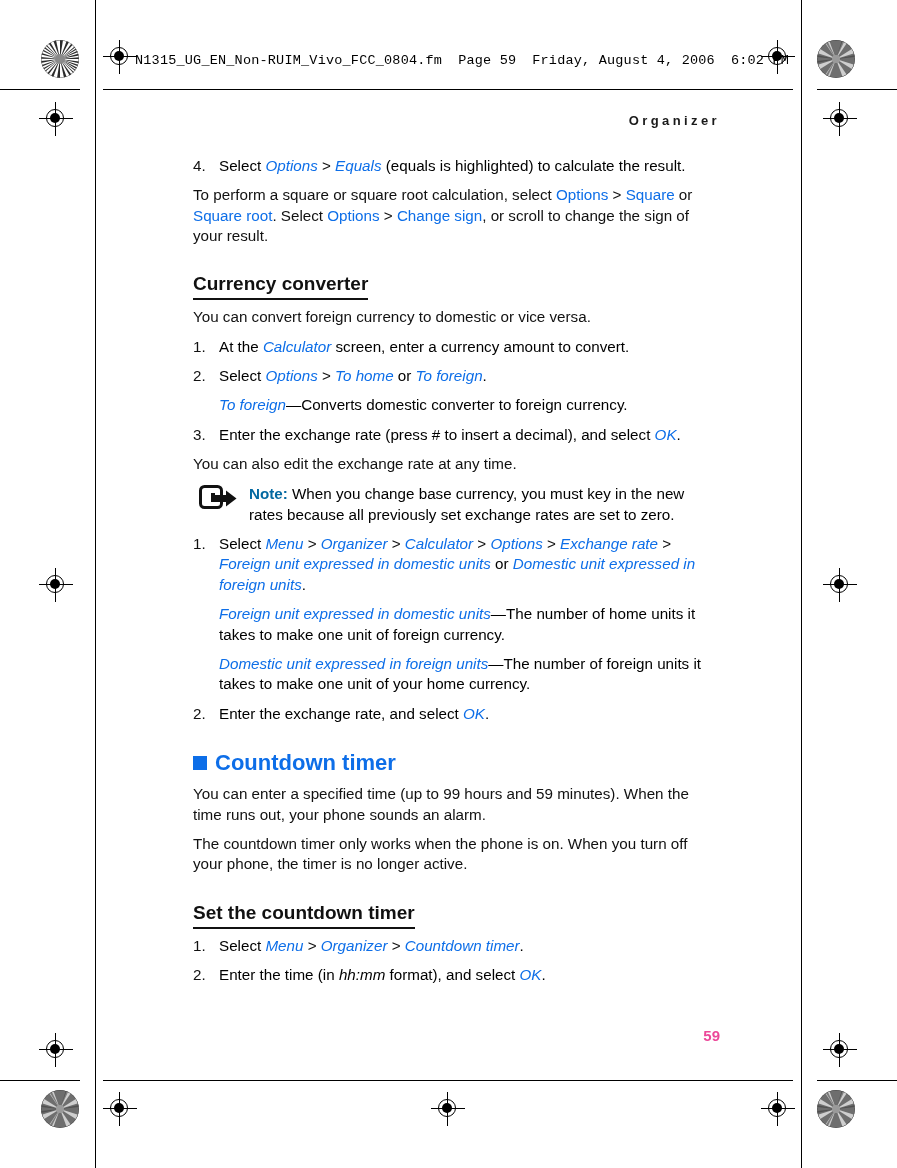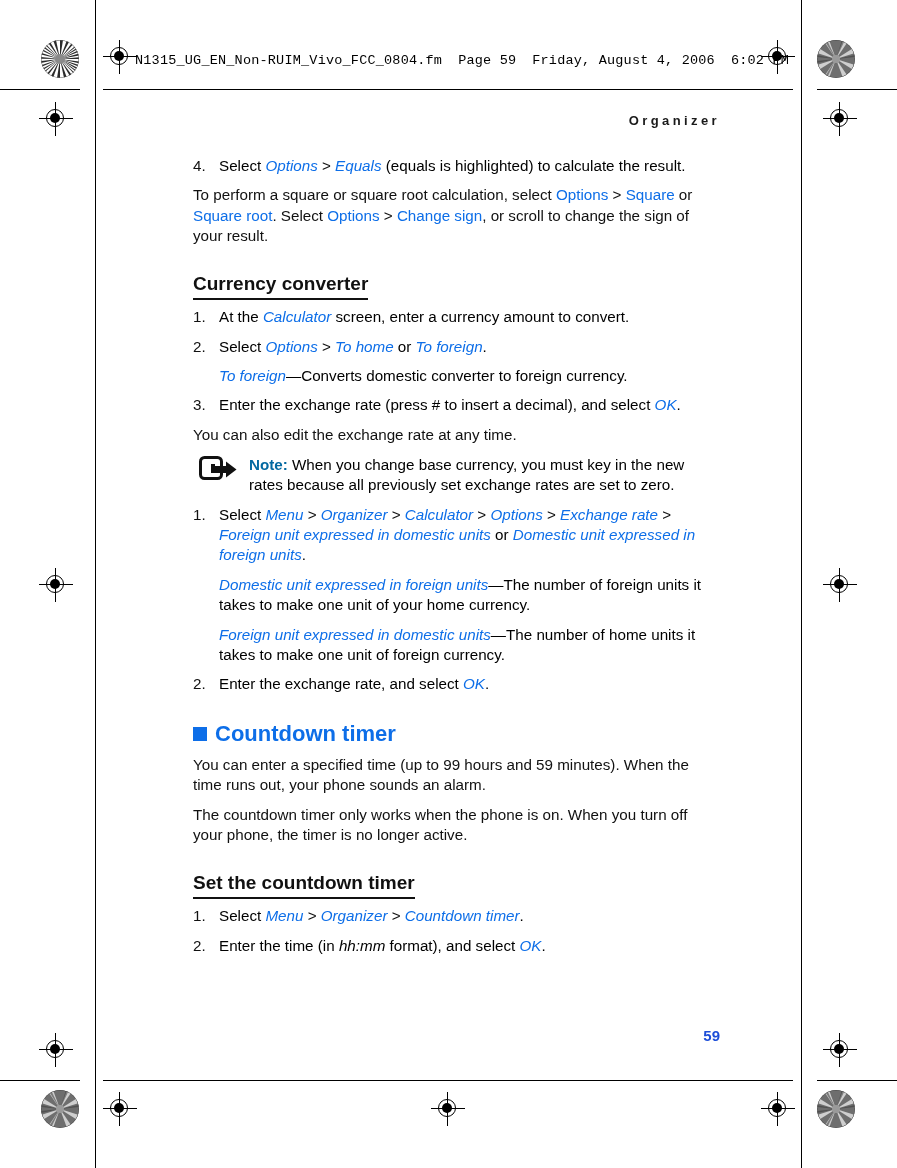--- a/index.html
+++ b/index.html
@@ -93,21 +93,21 @@
     letter-spacing: 3.4px;
     color: #1a1a1a;
   }
 
   .page-number {
     position: absolute;
     right: 177px;
     top: 1027px;
     font-size: 15px;
     font-weight: bold;
-    color: #1d4ed8;
+    color: #ec4899;
   }
 
   
   #content {
     position: absolute;
     left: 193px;
     top: 156px;
     width: 519px;
   }
 
@@ -468,20 +468,21 @@
     <div class="ol-item">
       <span class="num">4.</span><span>Select </span><span class="ui">Options</span><span class="gt"> &gt; </span><span class="ui">Equals</span><span> (equals is highlighted) to calculate the result.</span>
     </div>
 
     <p class="para"><span>To perform a square or square root calculation, select </span><span class="ui-plain">Options</span><span> &gt; </span><span class="ui-plain">Square</span><span> or </span><span class="ui-plain">Square root</span><span>. Select </span><span class="ui-plain">Options</span><span> &gt; </span><span class="ui-plain">Change sign</span><span>, or scroll to change the sign of your result.</span></p>
 
     <div class="sub-wrap">
       <h3 class="sub">Currency converter</h3>
     </div>
 
+    <p class="para">You can convert foreign currency to domestic or vice versa.</p>
 
     <div class="ol-item">
       <span class="num">1.</span><span>At the </span><span class="ui">Calculator</span><span> screen, enter a currency amount to convert.</span>
     </div>
 
     <div class="ol-item">
       <span class="num">2.</span><span>Select </span><span class="ui">Options</span><span class="gt"> &gt; </span><span class="ui">To home</span><span> or </span><span class="ui">To foreign</span><span>.</span>
     </div>
 
 
@@ -501,23 +502,23 @@
           <path d="M12 8 L12 17 L27 17 L27 21.5 L37.5 13.5 L27 5.5 L27 10 L16 10 L16 8 Z" fill="#111"></path>
         </svg>
       </span>
       <span class="note-label">Note:</span><span> When you change base currency, you must key in the new rates because all previously set exchange rates are set to zero.</span>
     </div>
 
     <div class="ol-item">
       <span class="num">1.</span><span>Select </span><span class="ui">Menu</span><span class="gt"> &gt; </span><span class="ui">Organizer</span><span class="gt"> &gt; </span><span class="ui">Calculator</span><span class="gt"> &gt; </span><span class="ui">Options</span><span class="gt"> &gt; </span><span class="ui">Exchange rate</span><span class="gt"> &gt; </span><span class="ui">Foreign unit expressed in domestic units</span><span> or </span><span class="ui">Domestic unit expressed in foreign units</span><span>.</span>
     </div>
 
+    <div class="indent"><span class="ui">Foreign unit expressed in domestic units</span><span>—The number of home units it takes to make one unit of foreign currency.</span></div>
+
     <div class="indent"><span class="ui">Domestic unit expressed in foreign units</span><span>—The number of foreign units it takes to make one unit of your home currency.</span></div>
-
-    <div class="indent"><span class="ui">Foreign unit expressed in domestic units</span><span>—The number of home units it takes to make one unit of foreign currency.</span></div>
 
     <div class="ol-item">
       <span class="num">2.</span><span>Enter the exchange rate, and select </span><span class="ui">OK</span><span>.</span>
     </div>
 
     <h2 class="chapter">
         <span class="sqbullet"></span>
         <span>Countdown timer</span>
       </h2>
 

